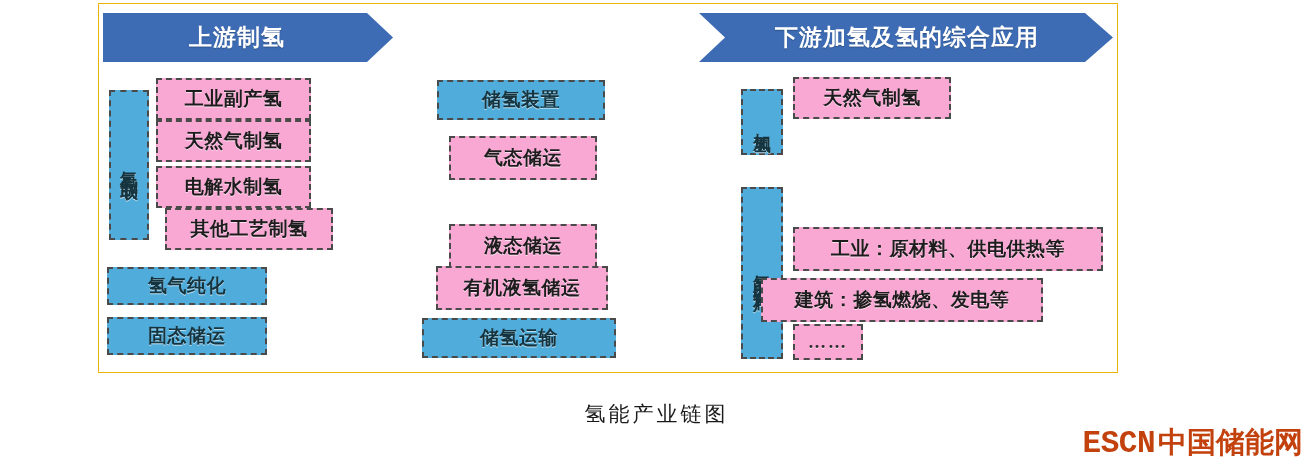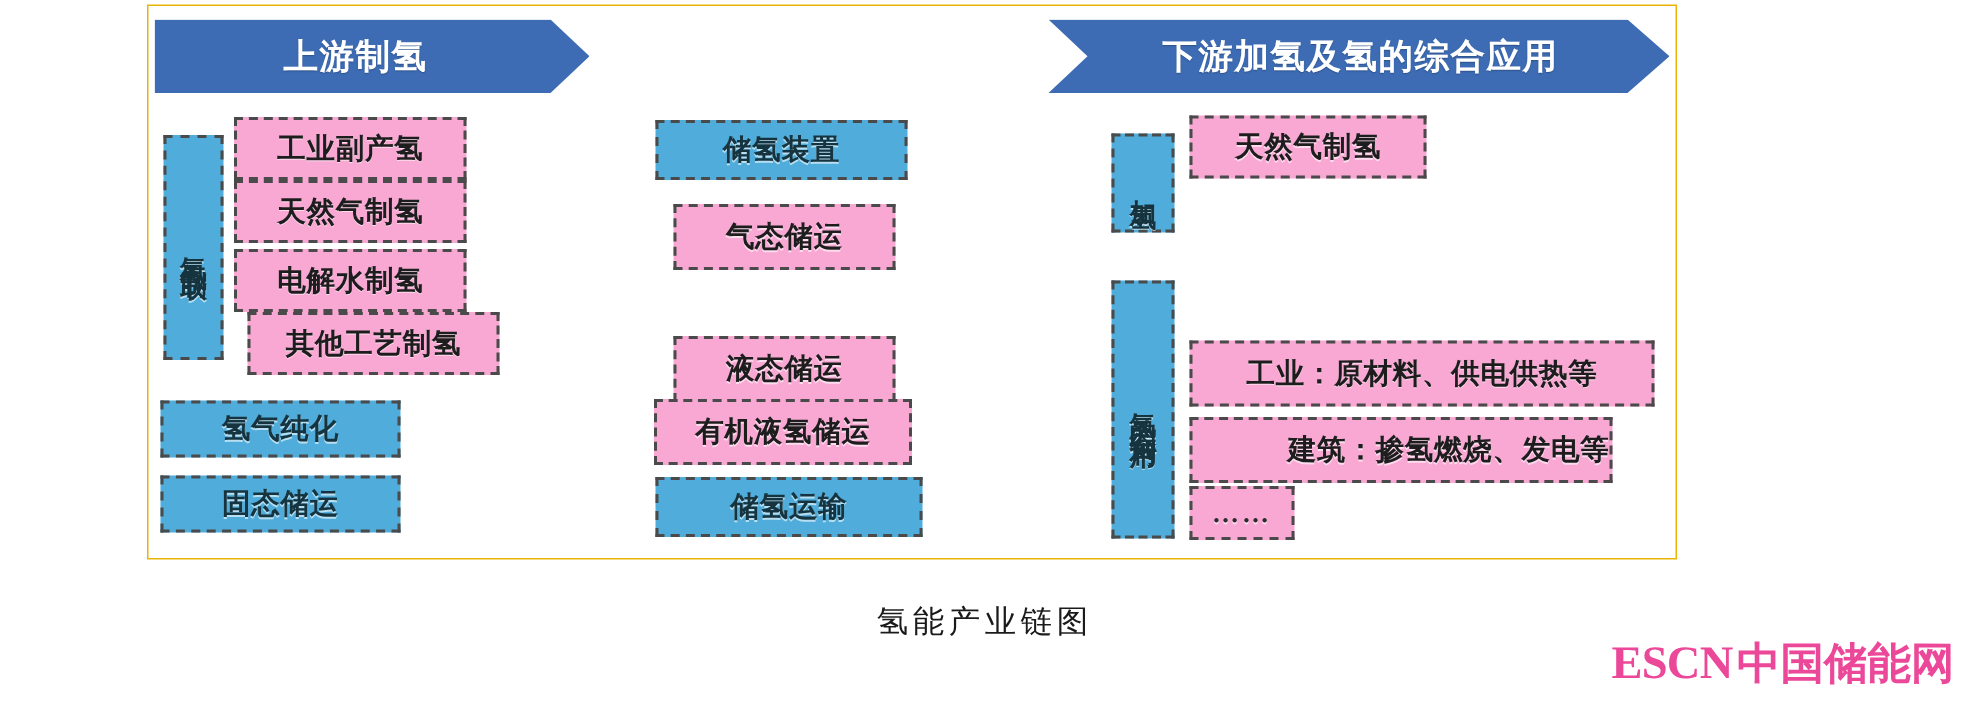--- a/index.html
+++ b/index.html
@@ -118,23 +118,23 @@
     letter-spacing: 3px;
   }
 
   
   #logo {
     position: absolute;
     right: 10px;
     top: 423px;
     display: flex;
     align-items: baseline;
-    font-family: Liberation Serif, serif;
+    font-family: Liberation Mono, monospace;
     font-weight: bold;
-    color: #ec4899;
+    color: #c2410c;
   }
   #logo .logo-en {
     font-size: 31px;
     letter-spacing: -0.5px;
   }
   #logo .logo-cn {
     font-size: 29px;
     margin-left: 3px;
     letter-spacing: 0px;
   }
@@ -184,40 +184,40 @@
   <div class="node" style="left:350px; top:132px; width:148px; height:44px;">
     <span>气态储运</span>
   </div>
   <div class="node" style="left:350px; top:220px; width:148px; height:44px;">
     <span>液态储运</span>
   </div>
   <div class="node" style="left:337px; top:262px; width:172px; height:44px;">
     <span>有机液氢储运</span>
   </div>
 
-  <div class="node fill" style="left:338px; top:314px; width:178px; height:40px;">
+  <div class="node fill" style="left:323px; top:314px; width:194px; height:40px;">
     <span>储氢运输</span>
   </div>
 
   <div class="node fill vert" style="left:642px; top:85px; width:42px; height:66px;">
     <span>加氢</span>
   </div>
 
   <div class="node" style="left:694px; top:73px; width:158px; height:42px;">
     <span>天然气制氢</span>
   </div>
 
   <div class="node fill vert" style="left:642px; top:183px; width:42px; height:172px;">
     <span>氢的综合利用</span>
   </div>
 
   <div class="node" style="left:694px; top:223px; width:310px; height:44px;">
     <span>工业：原材料、供电供热等</span>
   </div>
-  <div class="node" style="left:694px; top:274px; width:282px; height:44px;justify-content:flex-end;">
+  <div class="node" style="left:662px; top:274px; width:282px; height:44px;">
     <span>建筑：掺氢燃烧、发电等</span>
   </div>
   <div class="node dots" style="left:694px; top:320px; width:70px; height:36px;">
     <span>……</span>
   </div>
 
 </div>
 
 <div id="caption">
   <span>氢能产业链图</span>

